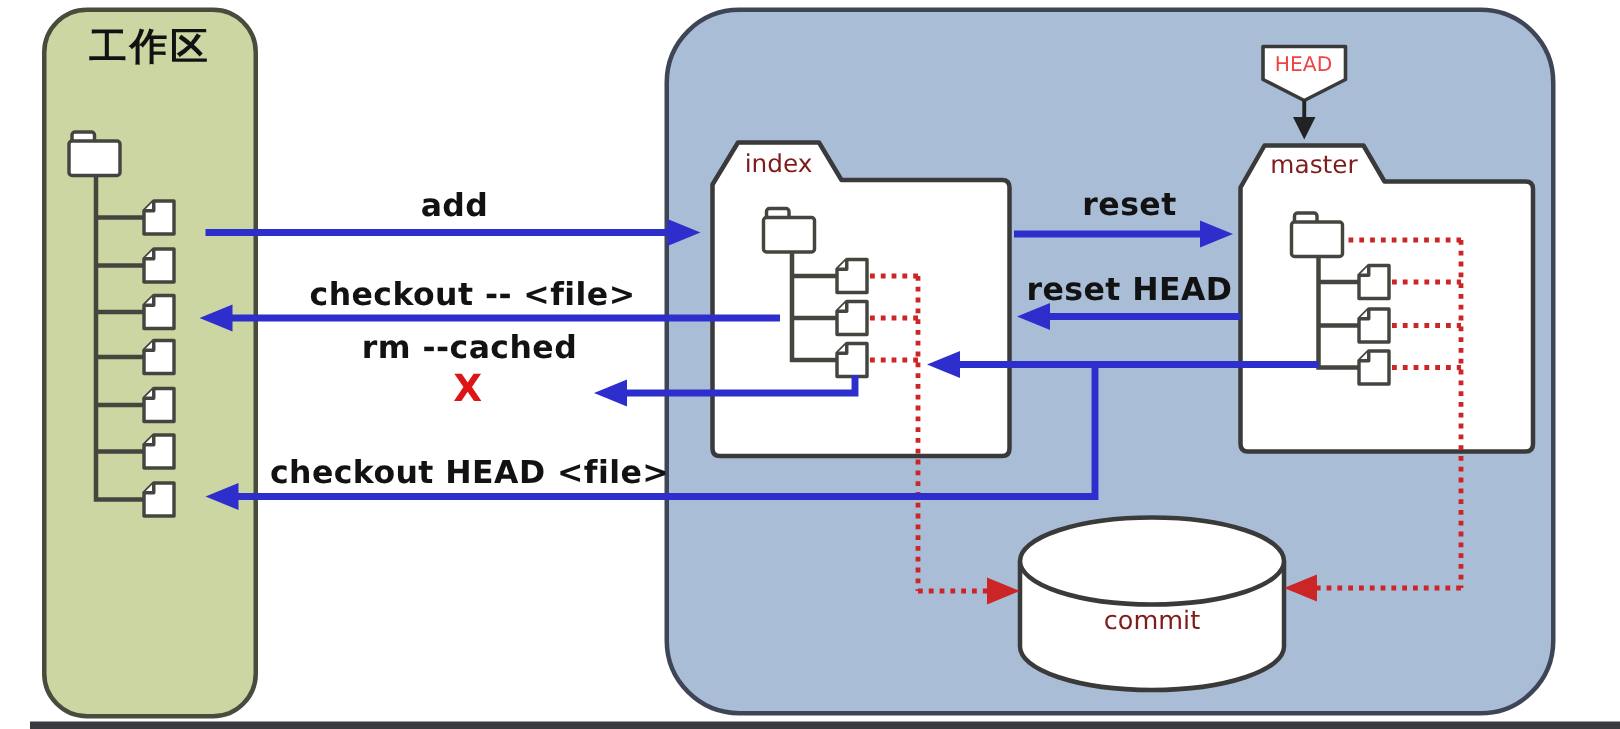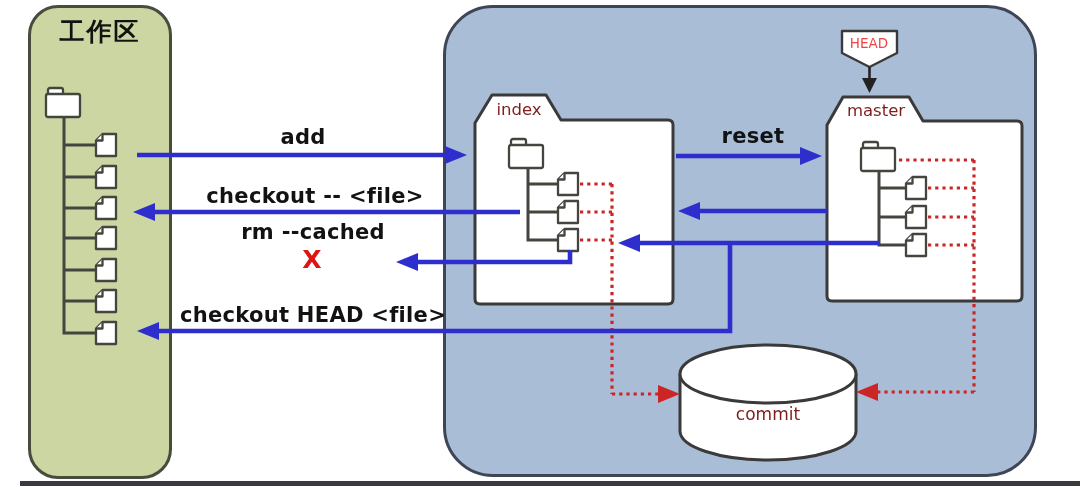--- a/index.html
+++ b/index.html
@@ -155,20 +155,21 @@
   <div class="lbl panel-title" style="left:100px;top:31px;">工作区</div>
 
   <div class="lbl node-lbl" style="left:519px;top:109px;">index</div>
   <div class="lbl node-lbl" style="left:876px;top:110px;">master</div>
   <div class="lbl head-lbl" style="left:869px;top:43px;">HEAD</div>
   <div class="lbl node-lbl" style="left:768px;top:414px;font-size:17px;">commit</div>
 
   <div class="lbl cmd" style="left:303px;top:137px;">add</div>
   <div class="lbl cmd" style="left:315px;top:196px;">checkout -- &lt;file&gt;</div>
   <div class="lbl cmd" style="left:753px;top:136px;">reset</div>
+  <div class="lbl cmd" style="left:753px;top:193px;">reset HEAD</div>
   <div class="lbl cmd rm-wrap" style="left:313px;top:246px;flex-direction:column;">
     <span>rm --cached</span>
       <span class="x-mark">X</span>
   </div>
   <div class="lbl cmd" style="left:313px;top:315px;">checkout HEAD &lt;file&gt;</div>
 
   <div class="bottom-bar"></div>
 </div>
 
 </body></html>

